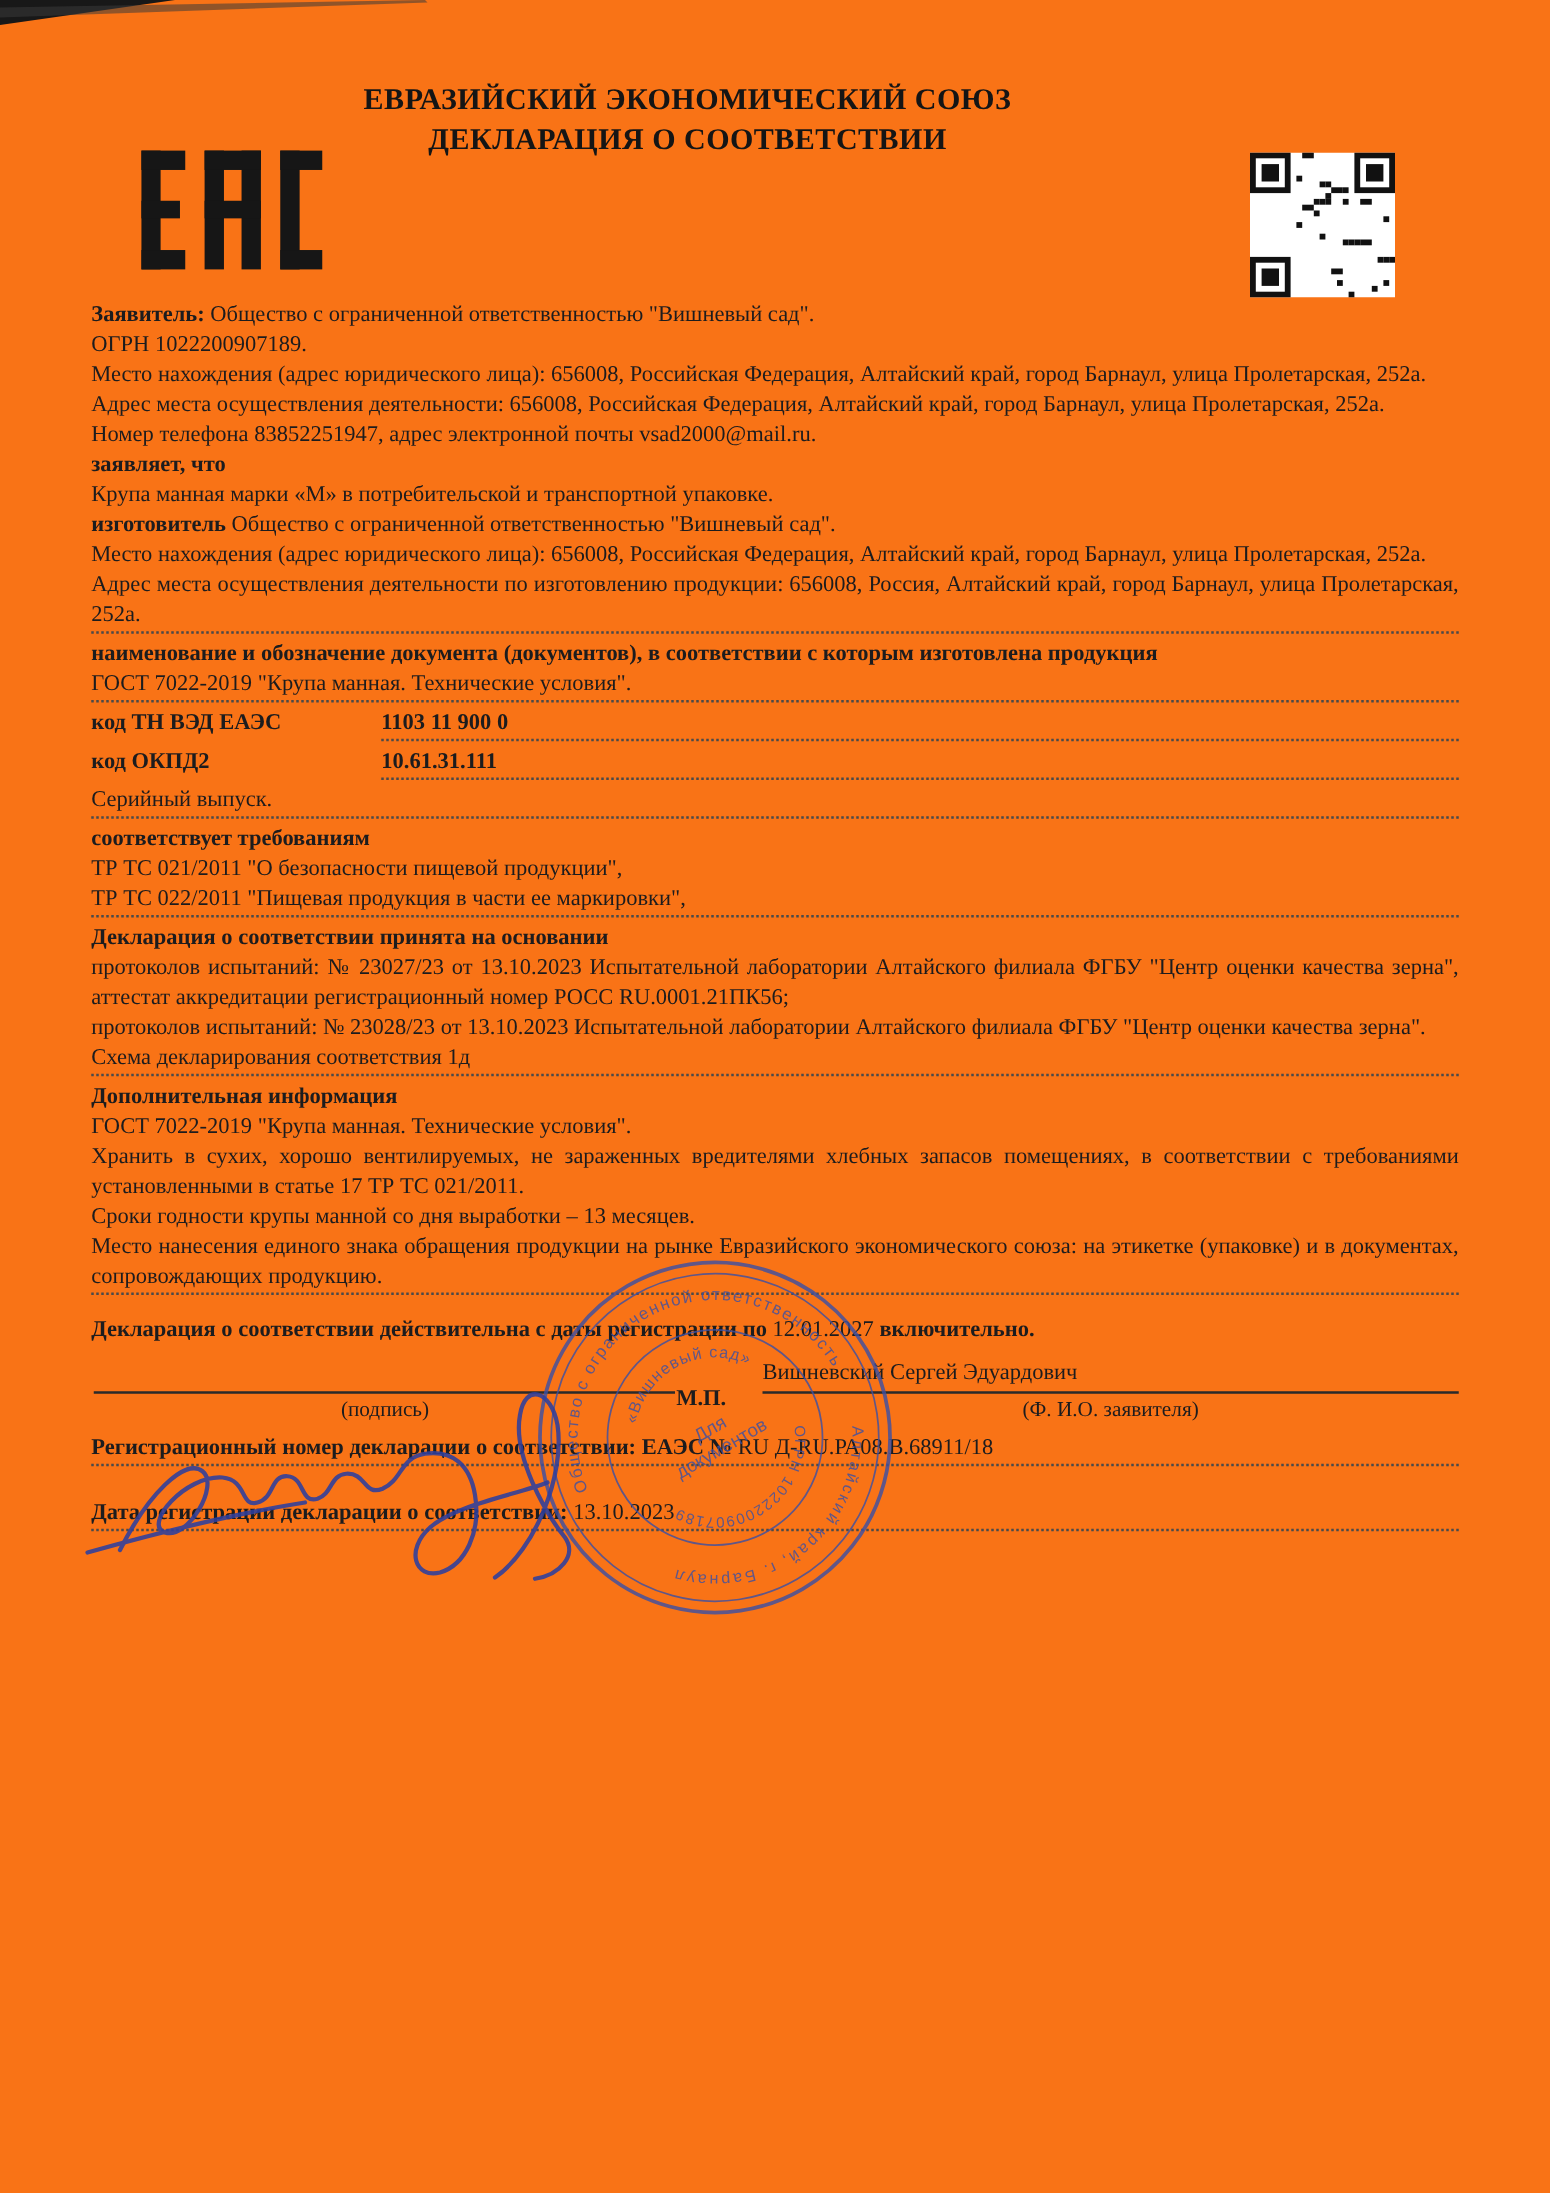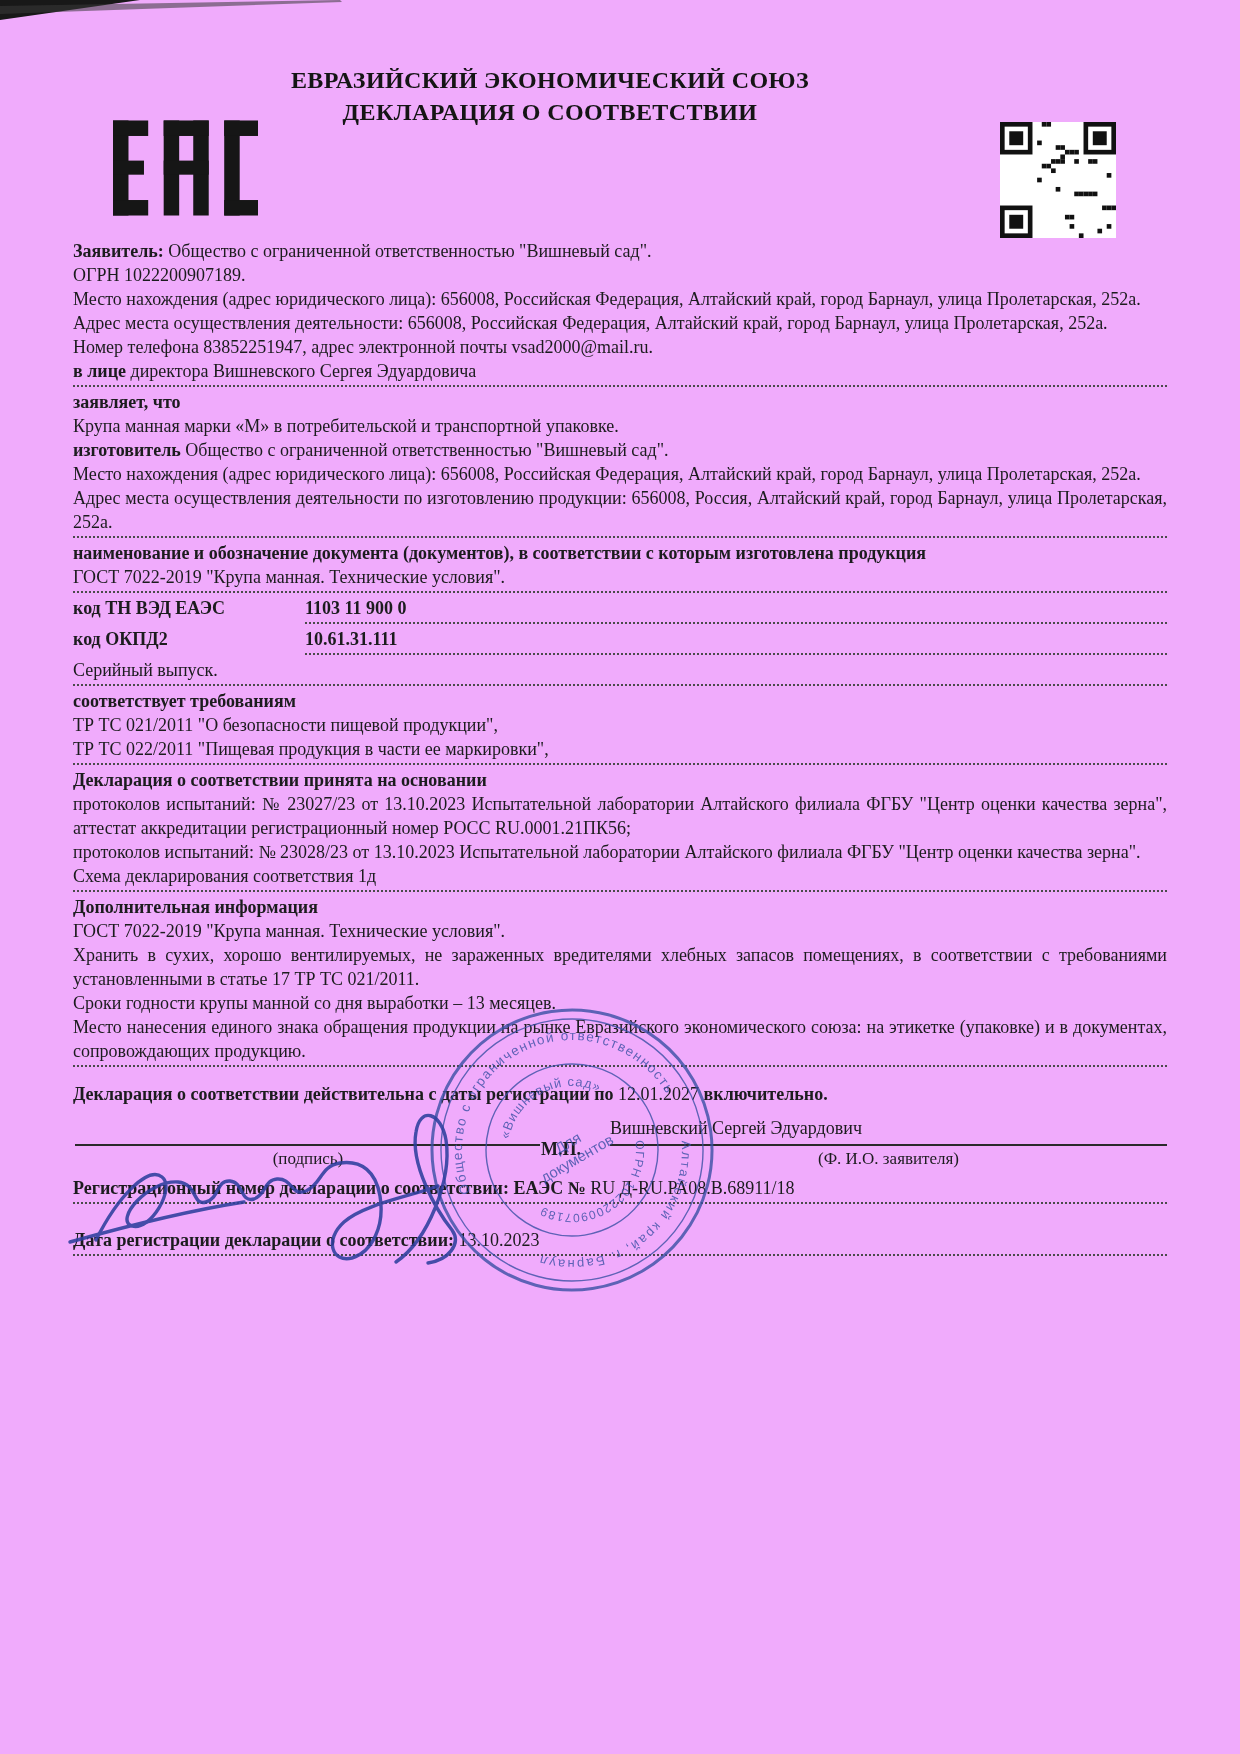--- a/index.html
+++ b/index.html
@@ -1,16 +1,16 @@
 <!DOCTYPE html>
 <html><head>
 <meta charset="utf-8">
 <style>
   html,body{margin:0;padding:0;background:#ffffff;}
-  .page{position:relative;width:1240px;height:1754px;background:#f0abfc;overflow:hidden;
+  .page{position:relative;width:1240px;height:1754px;background:#f97316;overflow:hidden;
         font-family:"Liberation Serif",serif;color:#1c1c1e;}
   
   .eac{position:absolute;left:113px;top:98px;width:145px;height:140px;}
   .title{position:absolute;left:200px;top:64px;width:700px;text-align:center;
          font-weight:bold;font-size:24px;line-height:32px;letter-spacing:.4px;color:#151515;}
   .qr{position:absolute;left:1000px;top:122px;width:116px;height:116px;}
   
   .bodywrap{position:absolute;left:73px;top:239px;width:1094px;font-size:18px;line-height:24px;}
   p{margin:0;}
   .j{text-align:justify;}
@@ -118,21 +118,20 @@
       </g>
     </svg>
   </div>
 
   <div class="bodywrap">
     <p class="j"><b>Заявитель:</b><span> Общество с ограниченной ответственностью "Вишневый сад".</span></p>
     <p>ОГРН 1022200907189.</p>
     <p class="j">Место нахождения (адрес юридического лица): 656008, Российская Федерация, Алтайский край, город Барнаул, улица Пролетарская, 252а.</p>
     <p class="j">Адрес места осуществления деятельности: 656008, Российская Федерация, Алтайский край, город Барнаул, улица Пролетарская, 252а.</p>
     <p>Номер телефона 83852251947, адрес электронной почты vsad2000@mail.ru.</p>
-    <p class="u"><b>в лице</b><span> директора Вишневского Сергея Эдуардовича</span></p>
 
     <p><b>заявляет, что</b></p>
     <p>Крупа манная марки «М» в потребительской и транспортной упаковке.</p>
     <p class="j"><b>изготовитель</b><span> Общество с ограниченной ответственностью "Вишневый сад".</span></p>
     <p class="j">Место нахождения (адрес юридического лица): 656008, Российская Федерация, Алтайский край, город Барнаул, улица Пролетарская, 252а.</p>
     <p class="j u">Адрес места осуществления деятельности по изготовлению продукции: 656008, Россия, Алтайский край, город Барнаул, улица Пролетарская, 252а.</p>
 
     <p><b>наименование и обозначение документа (документов), в соответствии с которым изготовлена продукция</b></p>
     <p class="u">ГОСТ 7022-2019 "Крупа манная. Технические условия".</p>
 

